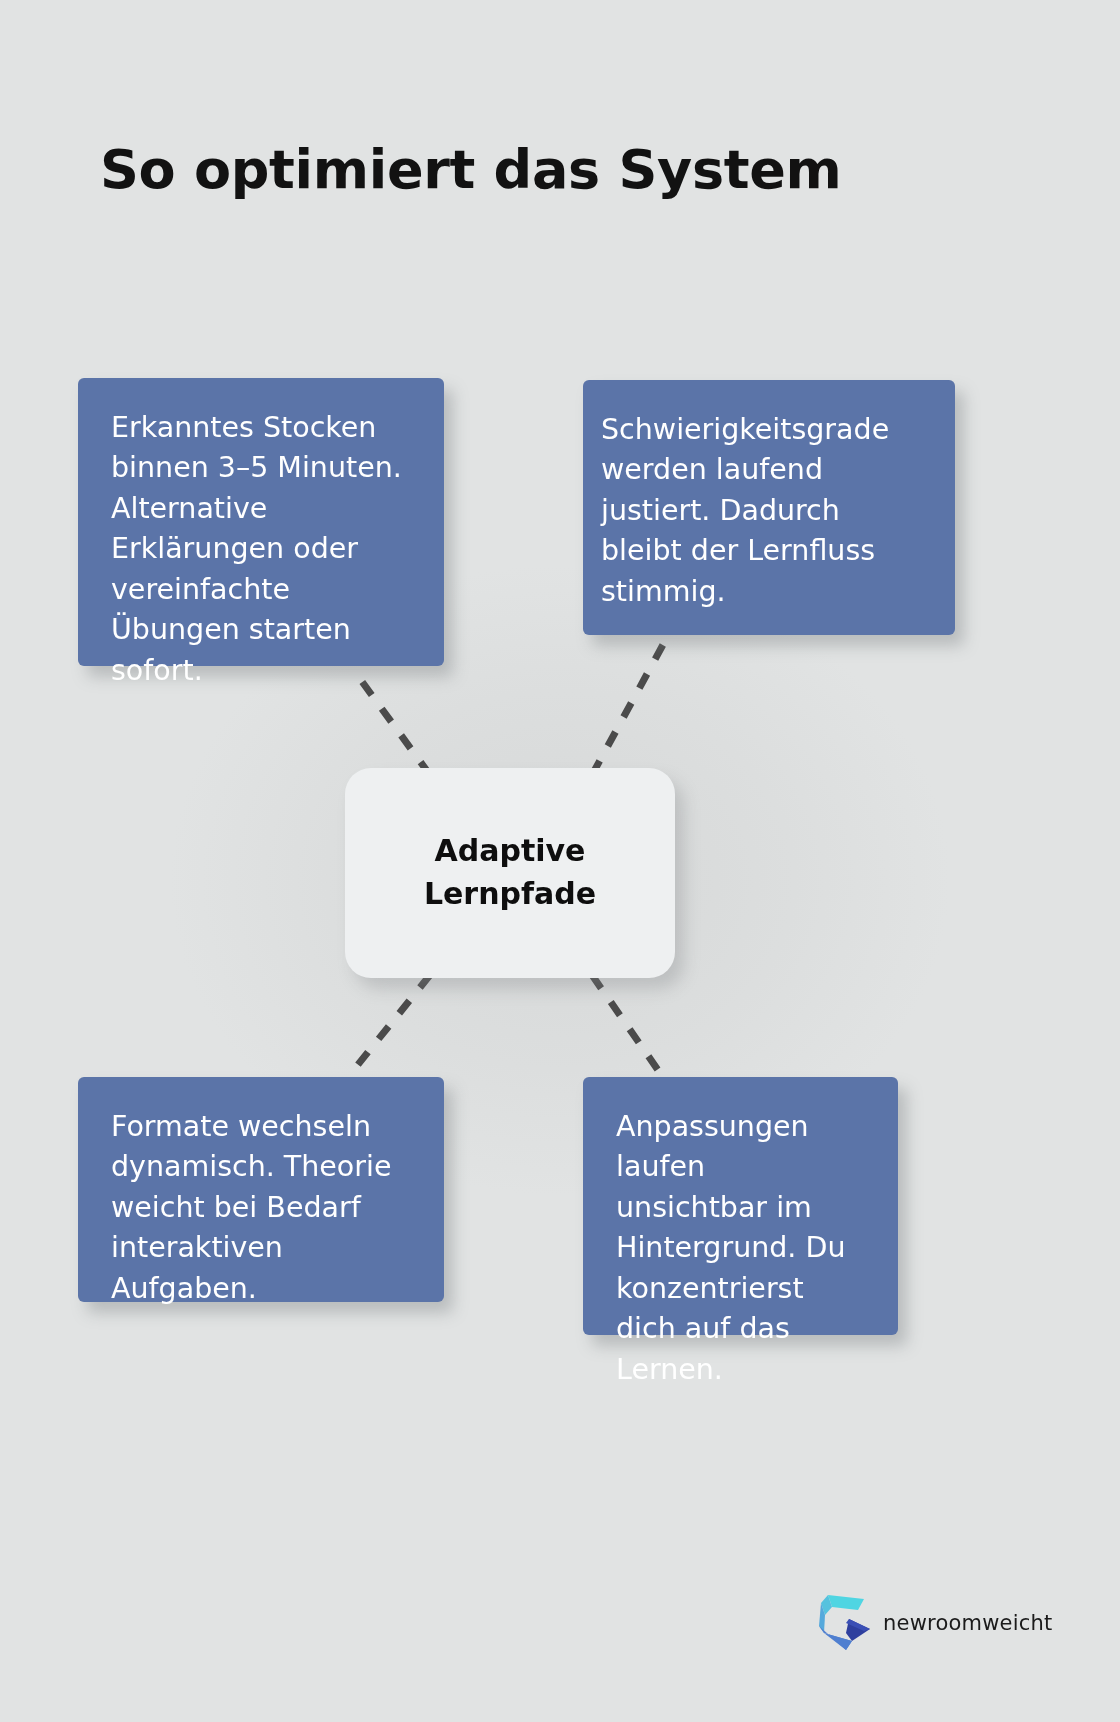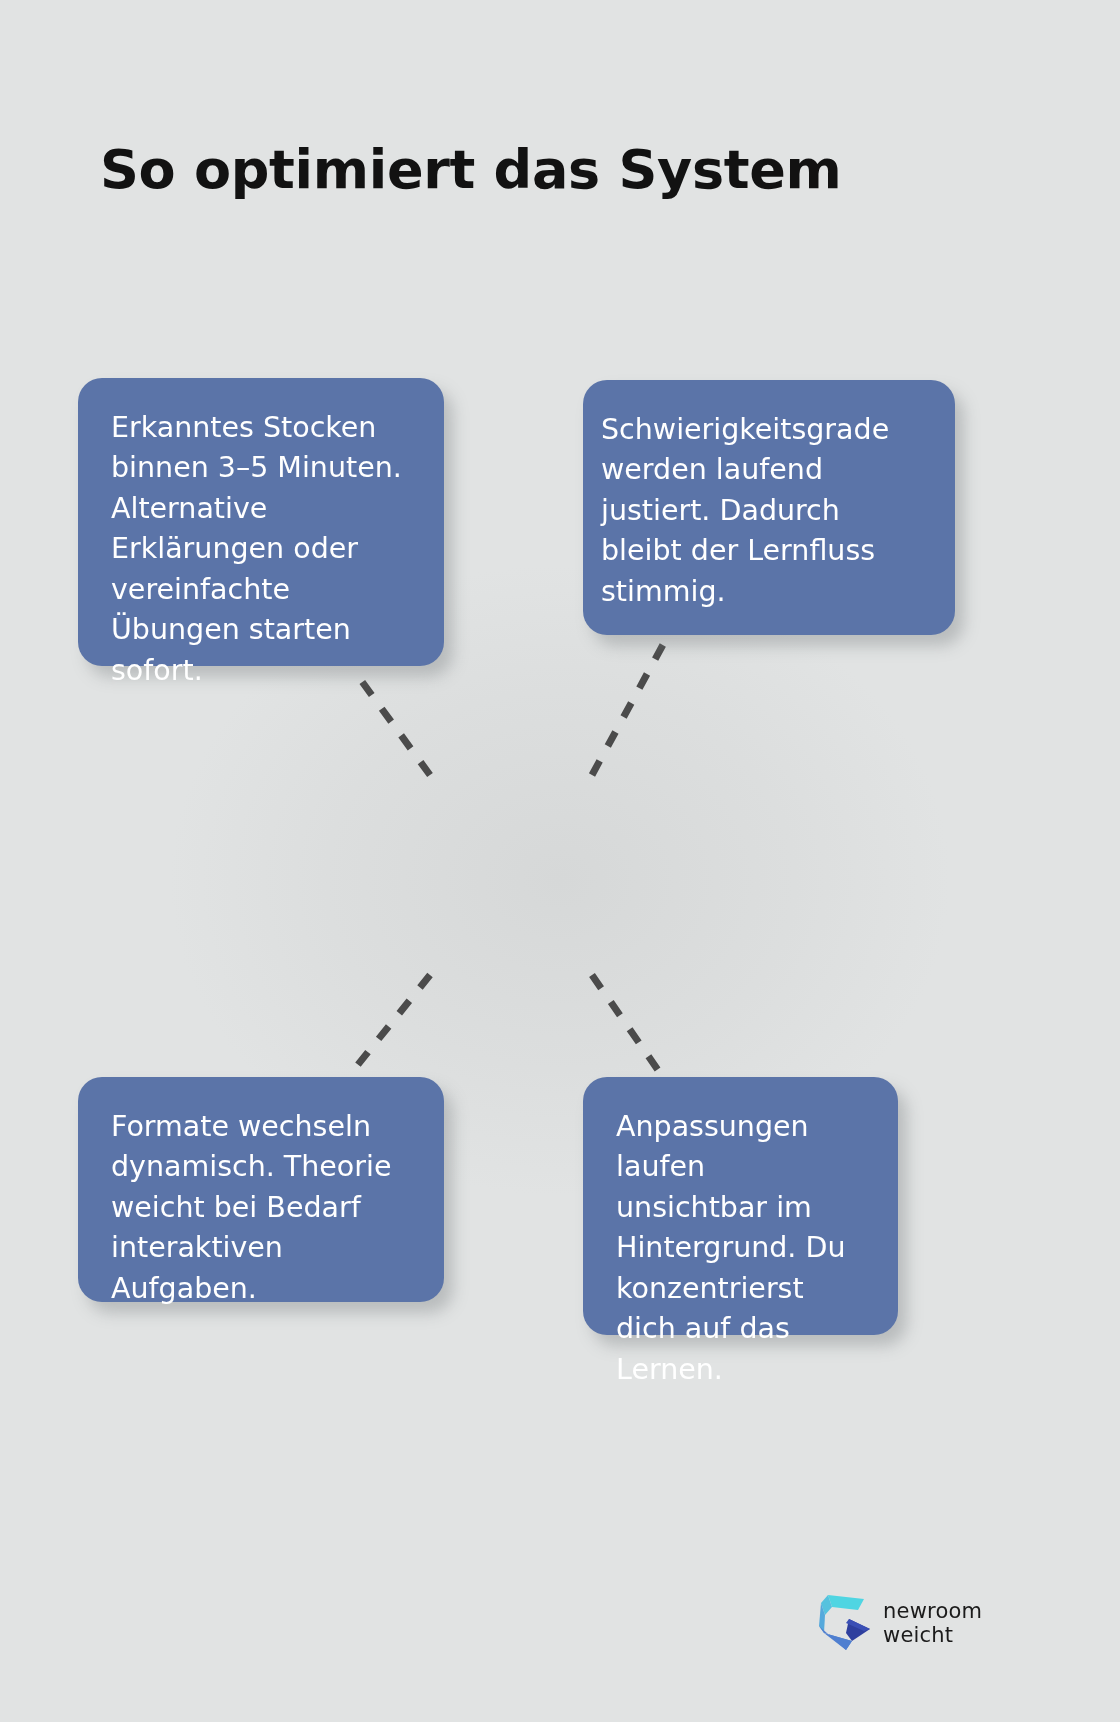--- a/index.html
+++ b/index.html
@@ -42,21 +42,21 @@
     top: 0;
     width: 1120px;
     height: 1722px;
     pointer-events: none;
   }
 
   
   .card {
     position: absolute;
     box-sizing: border-box;
-    border-radius: 24px;
+    border-radius: 6px;
     background: #5b74a8;
     color: #ffffff;
     font-size: 28.5px;
     line-height: 1.42;
     padding: 30px 34px 30px 33px;
     box-shadow: 9px 11px 15px rgba(120,125,130,0.38);
     font-weight: 400;
   }
   .card p { margin: 0; }
 
@@ -99,21 +99,21 @@
     align-items: center;
   }
   #logo-mark {
     width: 62px;
     height: 60px;
     flex: 0 0 auto;
   }
   #logo-text {
     margin-left: 9px;
     display: flex;
-    flex-direction: column;
+    flex-direction: row;
     justify-content: center;
     line-height: 1.16;
     color: #1b1b1b;
     font-size: 21px;
     font-weight: 400;
     letter-spacing: 0.2px;
   }
 </style>
 </head>
 <body>
@@ -142,20 +142,26 @@
   </div>
 
   <div class="card" id="card-bl">
     <p>Formate wechseln dynamisch. Theorie weicht bei Bedarf interaktiven Aufgaben.</p>
   </div>
 
   <div class="card" id="card-br">
     <p>Anpassungen laufen unsichtbar im Hintergrund. Du konzentrierst dich auf das Lernen.</p>
   </div>
 
+  <div id="card-center">
+    <div class="center-label">
+      <span class="line">Adaptive</span>
+      <span class="line">Lernpfade</span>
+    </div>
+  </div>
 
   <div id="logo">
     <svg id="logo-mark" viewBox="0 0 62 60" xmlns="http://www.w3.org/2000/svg">
 
       <polygon points="16,2 52,6 46,17 20,14" fill="#4fd5e2"></polygon>
       <polygon points="16,2 20,14 13,22 9,10" fill="#56c2de"></polygon>
 
       <polygon points="9,10 13,22 12,40 7,33" fill="#55a9dc"></polygon>
 
       <polygon points="7,33 12,40 40,48 34,57" fill="#5380cf"></polygon>

